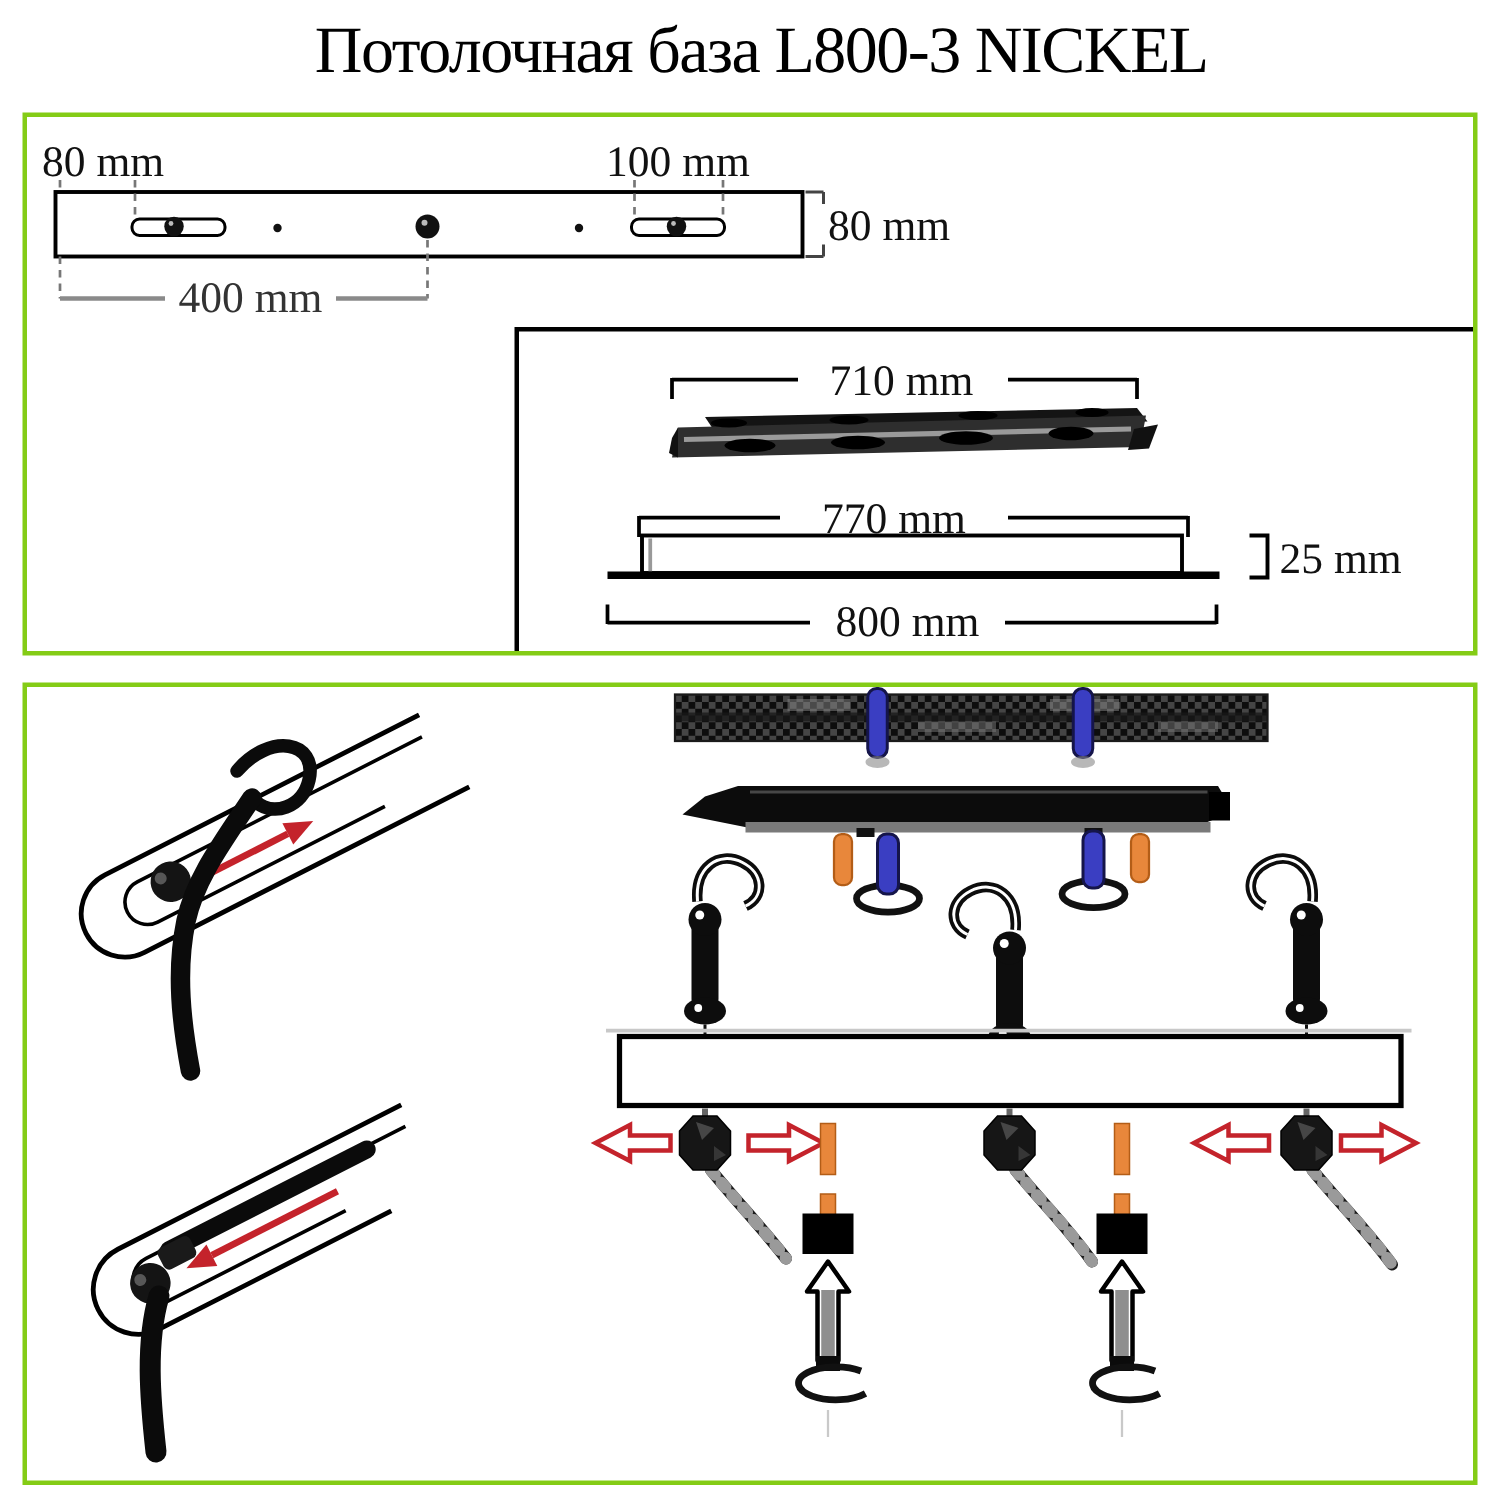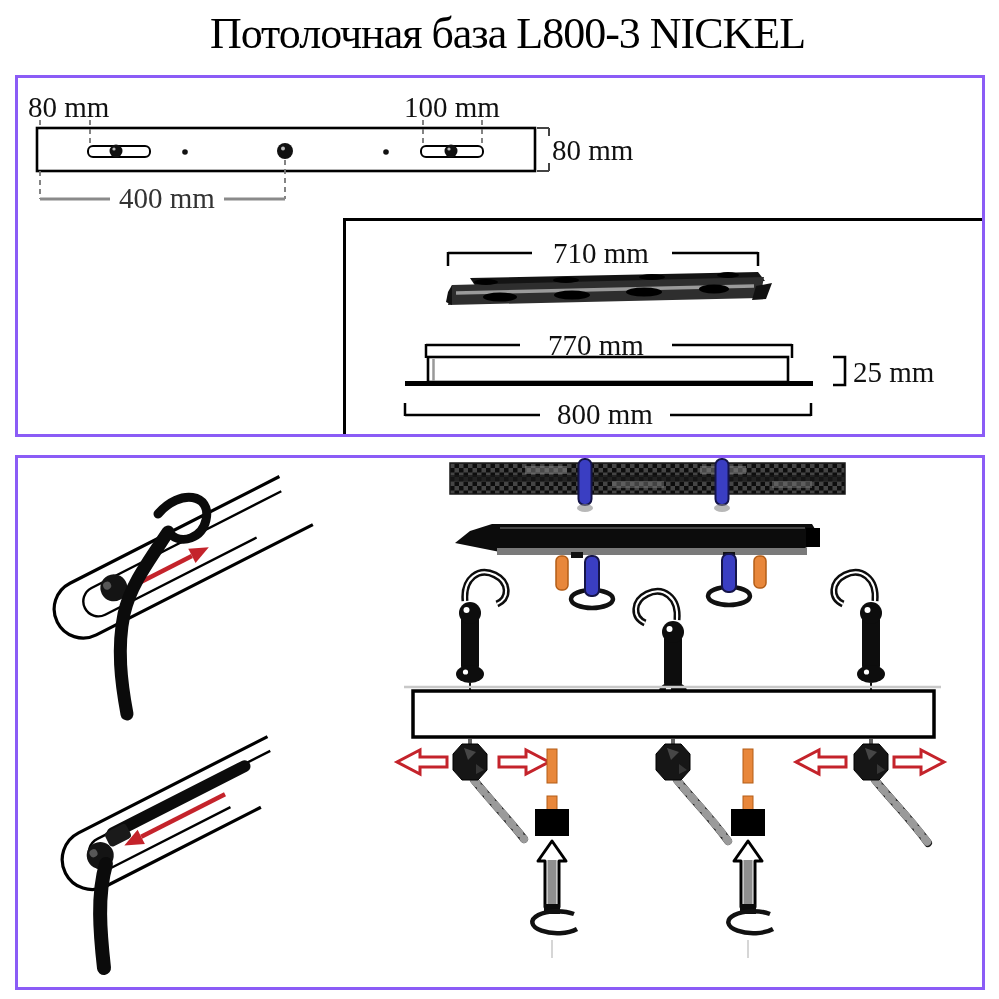--- a/index.html
+++ b/index.html
@@ -1,20 +1,20 @@
 <!DOCTYPE html>
 <html><head>
 <meta charset="utf-8">
 <style>
   html,body{margin:0;padding:0;background:#fff;}
   .page{position:relative;width:999px;height:999px;background:#fff;overflow:hidden;
         font-family:"Liberation Serif",serif;color:#000;padding-left:16px;}
   .title{position:absolute;top:8px;left:0;width:100%;text-align:center;
          font-size:44px;font-weight:500;letter-spacing:-1px;white-space:nowrap;}
-  .panel{position:absolute;border:3px solid #8b5cf6;background:#fff;}
+  .panel{position:absolute;border:3px solid #84cc16;background:#fff;}
   .panel-upper{left:15px;top:75px;width:964px;height:356px;}
   .panel-lower{left:15px;top:455px;width:964px;height:529px;}
   .panel svg{display:block;width:100%;height:100%;}
   text.dim{font-family:"Liberation Serif",serif;font-size:29px;fill:#111;}
   text.dim-gray{fill:#333;}
 </style>
 </head>
 <body>
 
 <div class="page">

